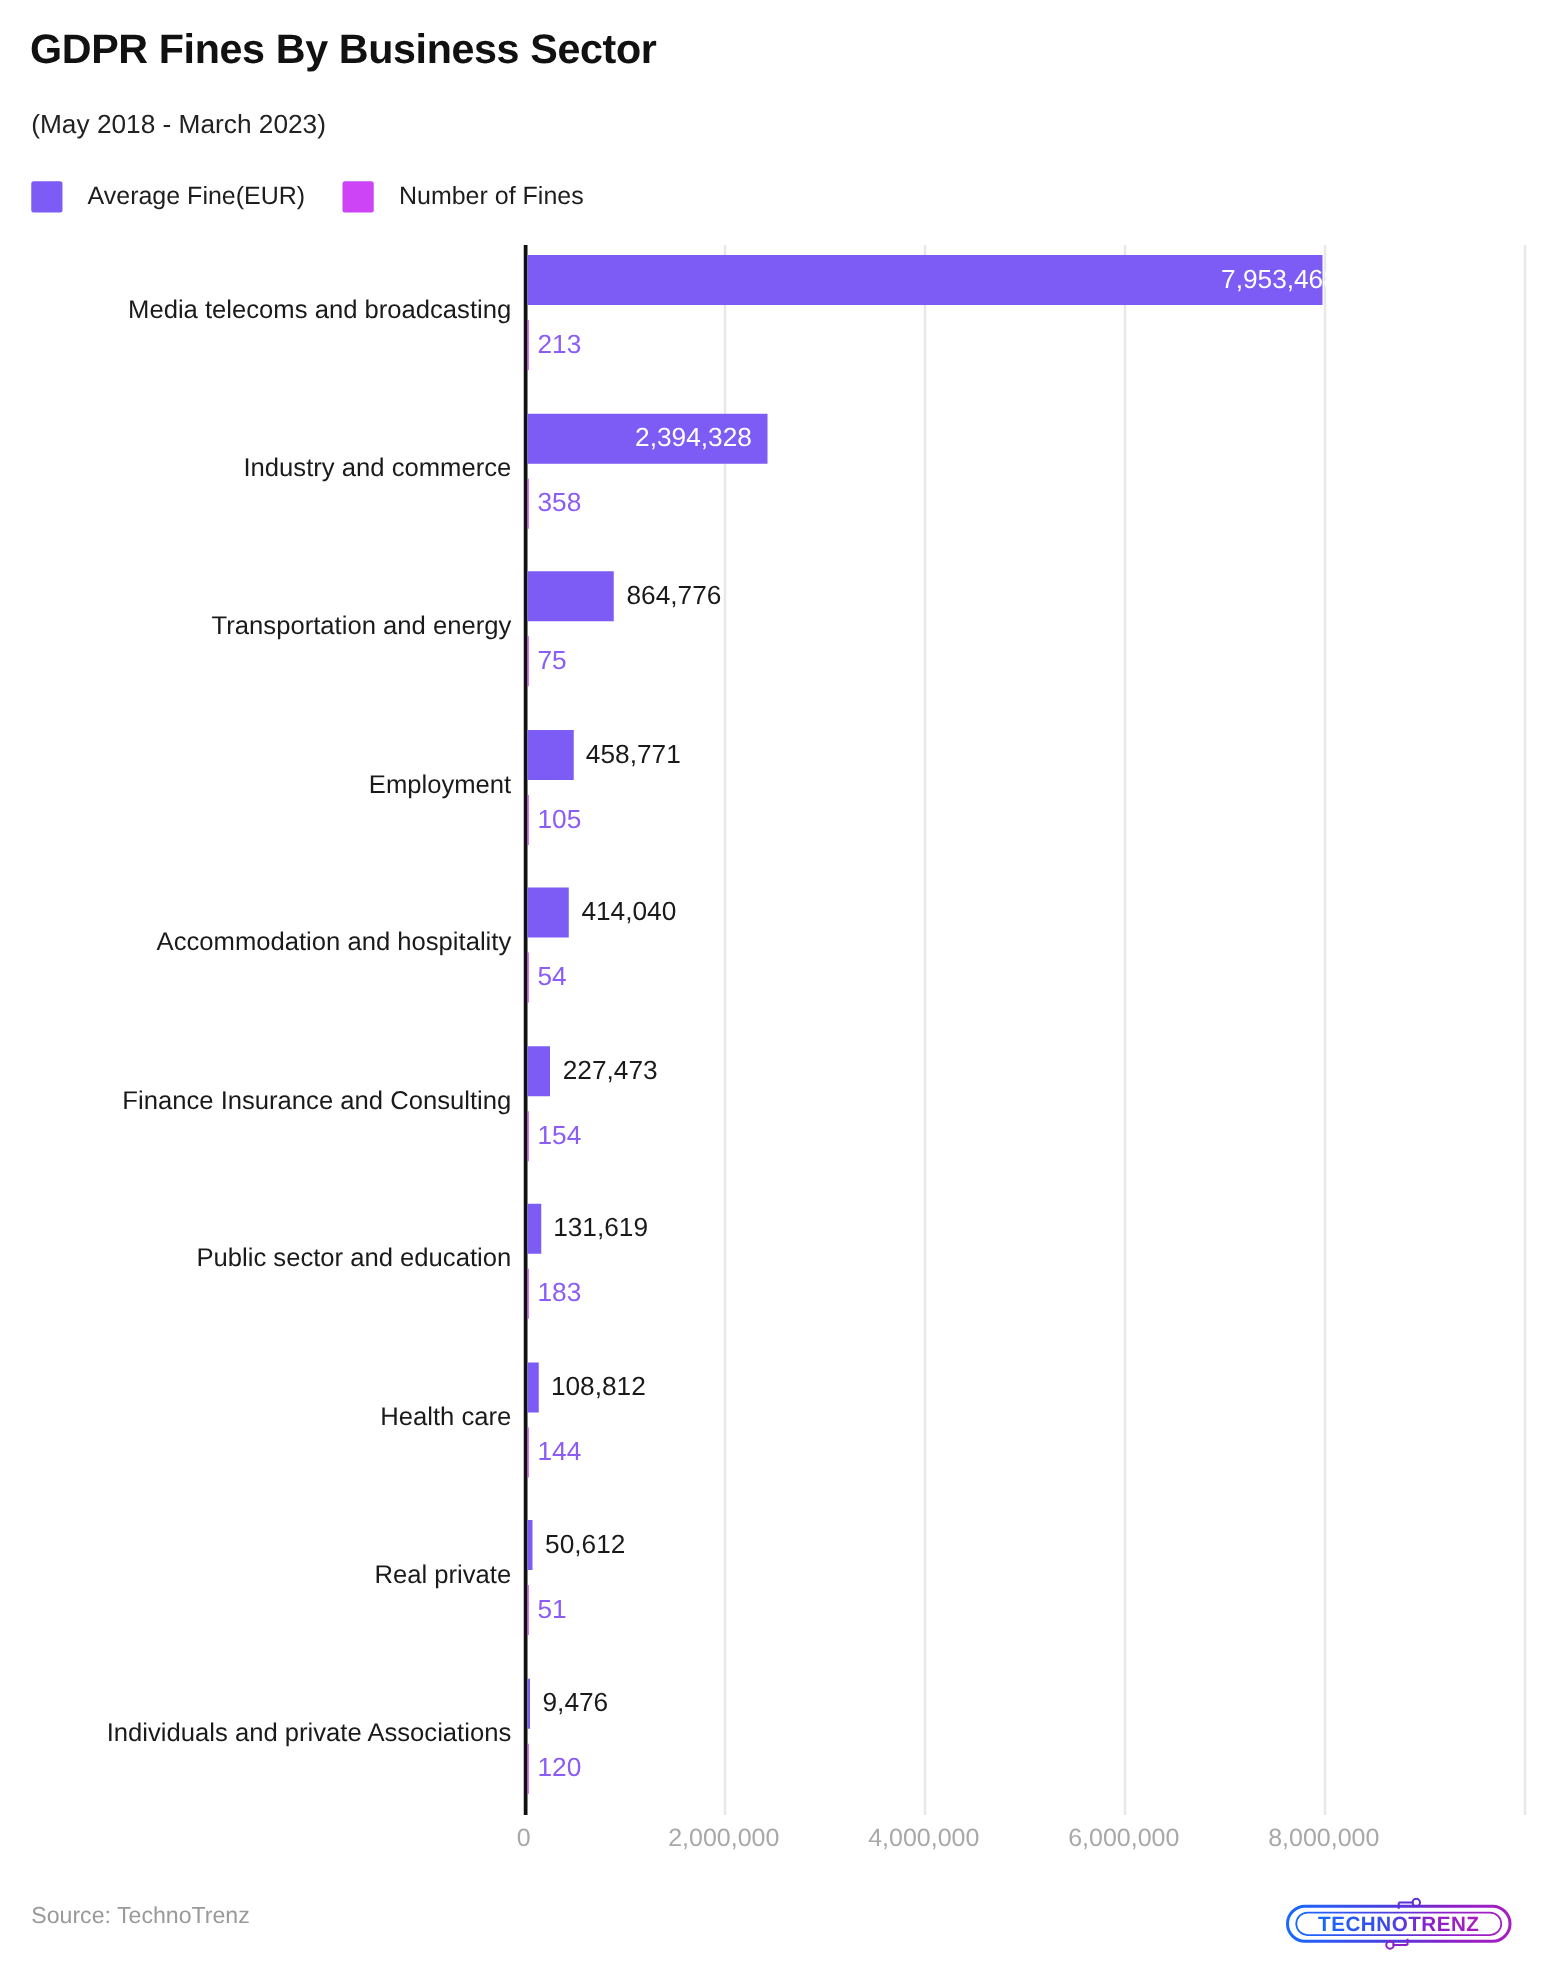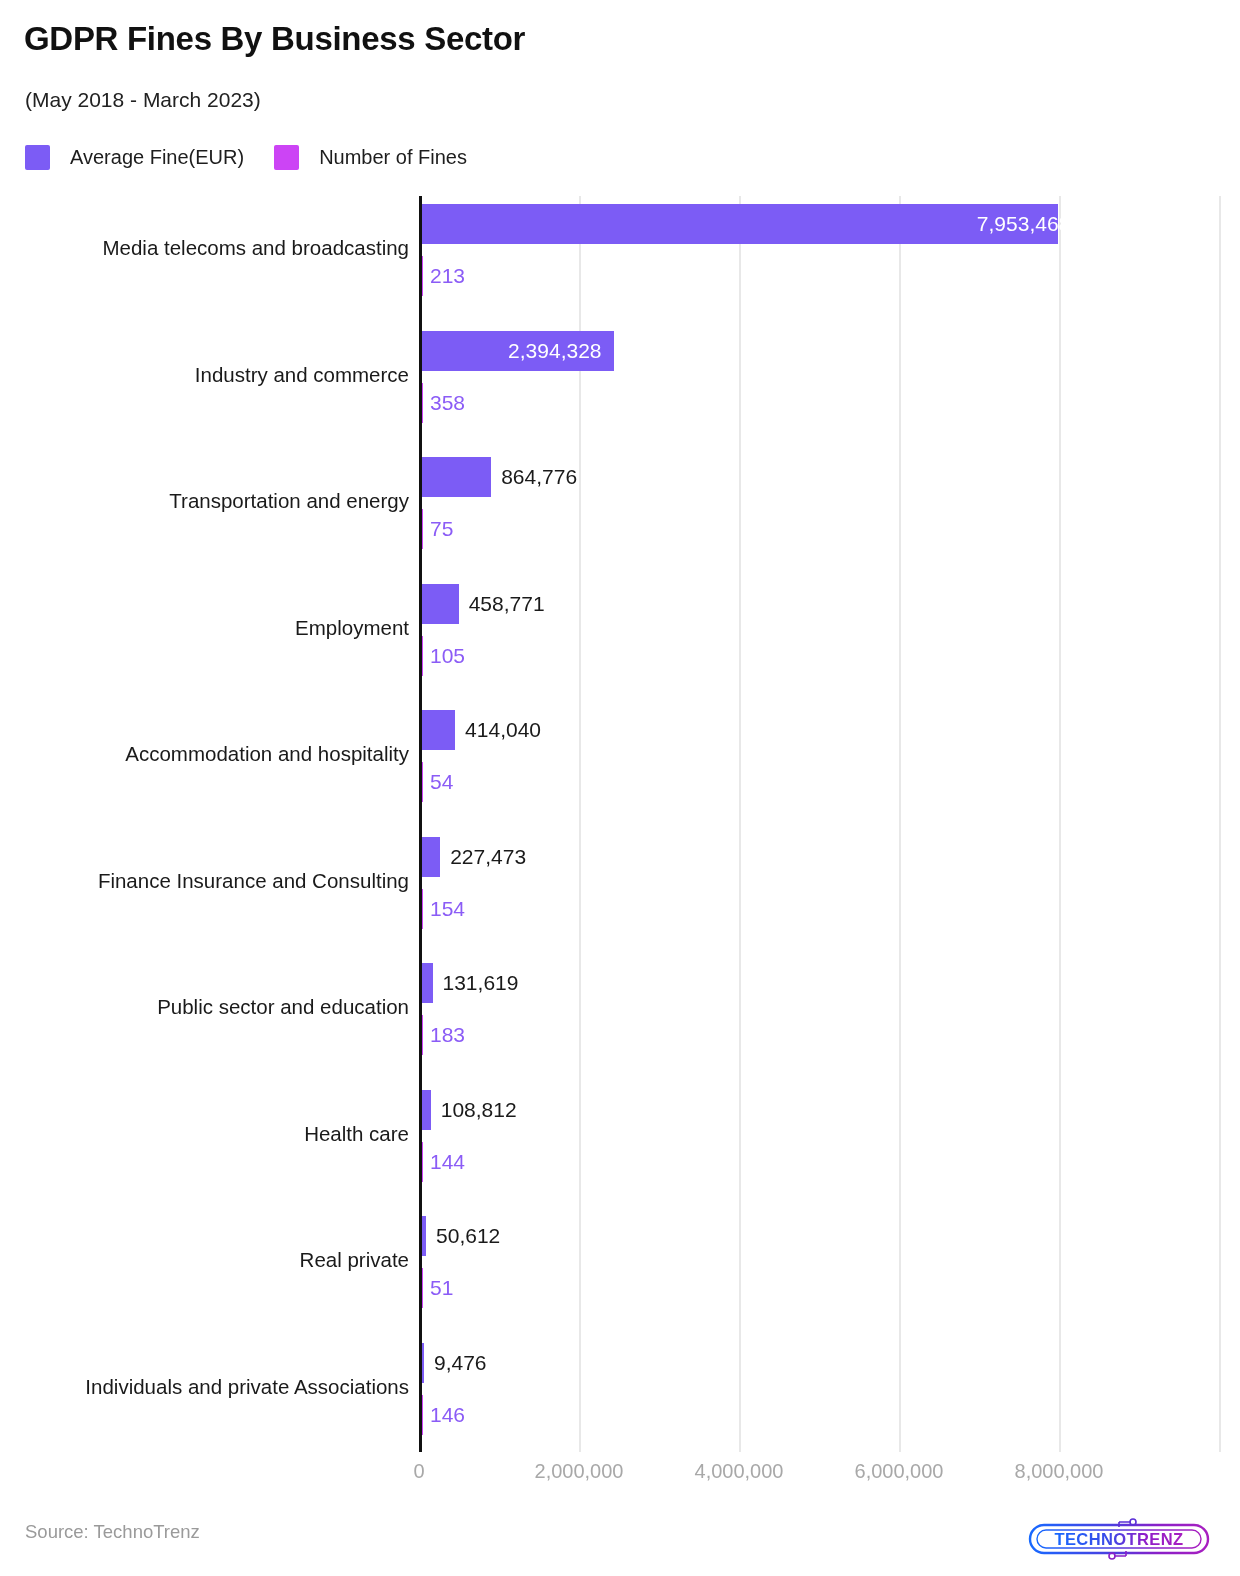--- a/index.html
+++ b/index.html
@@ -245,21 +245,21 @@
         <div class="bar bar-avg" style="width: 4.04896px; background: rgb(124, 92, 245);"></div>
         <div class="bar-value outside" style="left: 436.049px;">50,612</div>
         <div class="bar bar-count" style="width: 1px; background: rgb(204, 68, 245);"></div>
         <div class="count-value" style="left: 430px;">51</div>
       </div>
       <div class="row" style="top: 1338.5px;">
         <div class="cat-label" style="top: 36px;">Individuals and private Associations</div>
         <div class="bar bar-avg" style="width: 2px; background: rgb(124, 92, 245);"></div>
         <div class="bar-value outside" style="left: 434px;">9,476</div>
         <div class="bar bar-count" style="width: 1px; background: rgb(204, 68, 245);"></div>
-        <div class="count-value" style="left: 430px;">146</div>
+        <div class="count-value" style="left: 430px;">120</div>
       </div>
     </div>
   <div class="xticks" id="xticks">
       <div class="xtick" style="left: 419px;">0</div>
       <div class="xtick" style="left: 579px;">2,000,000</div>
       <div class="xtick" style="left: 739px;">4,000,000</div>
       <div class="xtick" style="left: 899px;">6,000,000</div>
       <div class="xtick" style="left: 1059px;">8,000,000</div>
     </div>
 </div>

